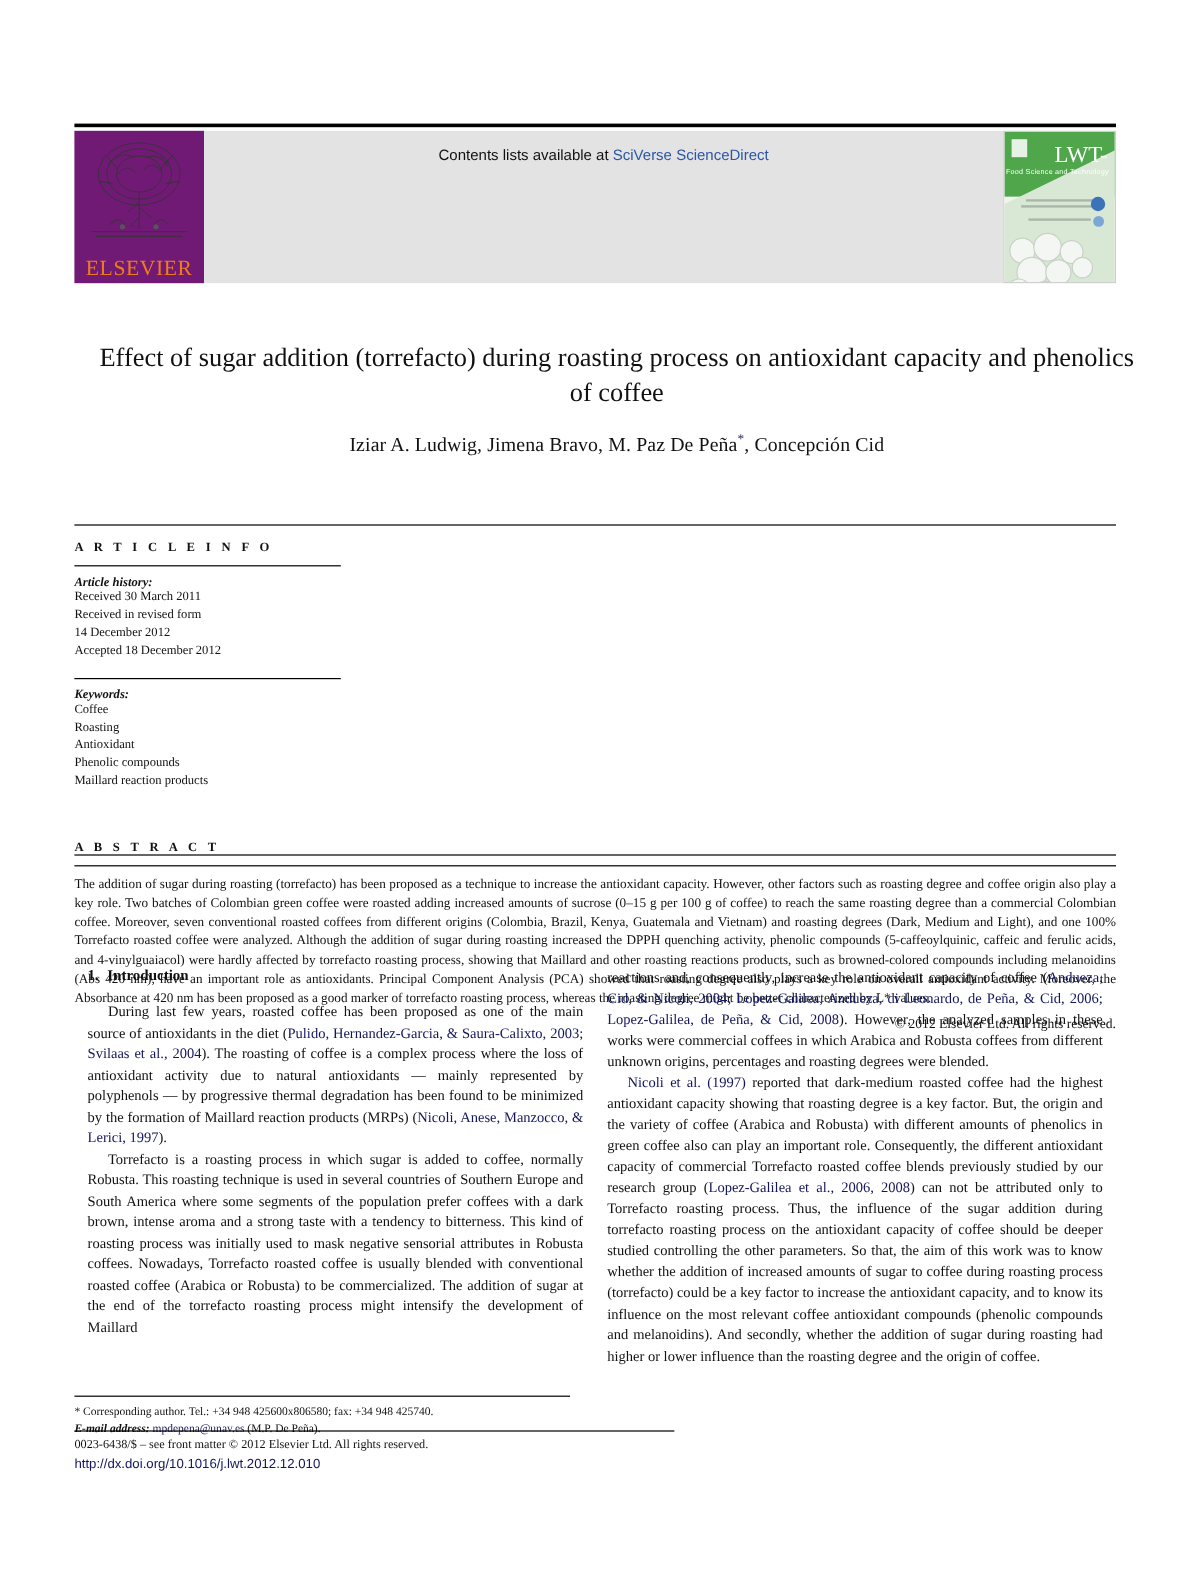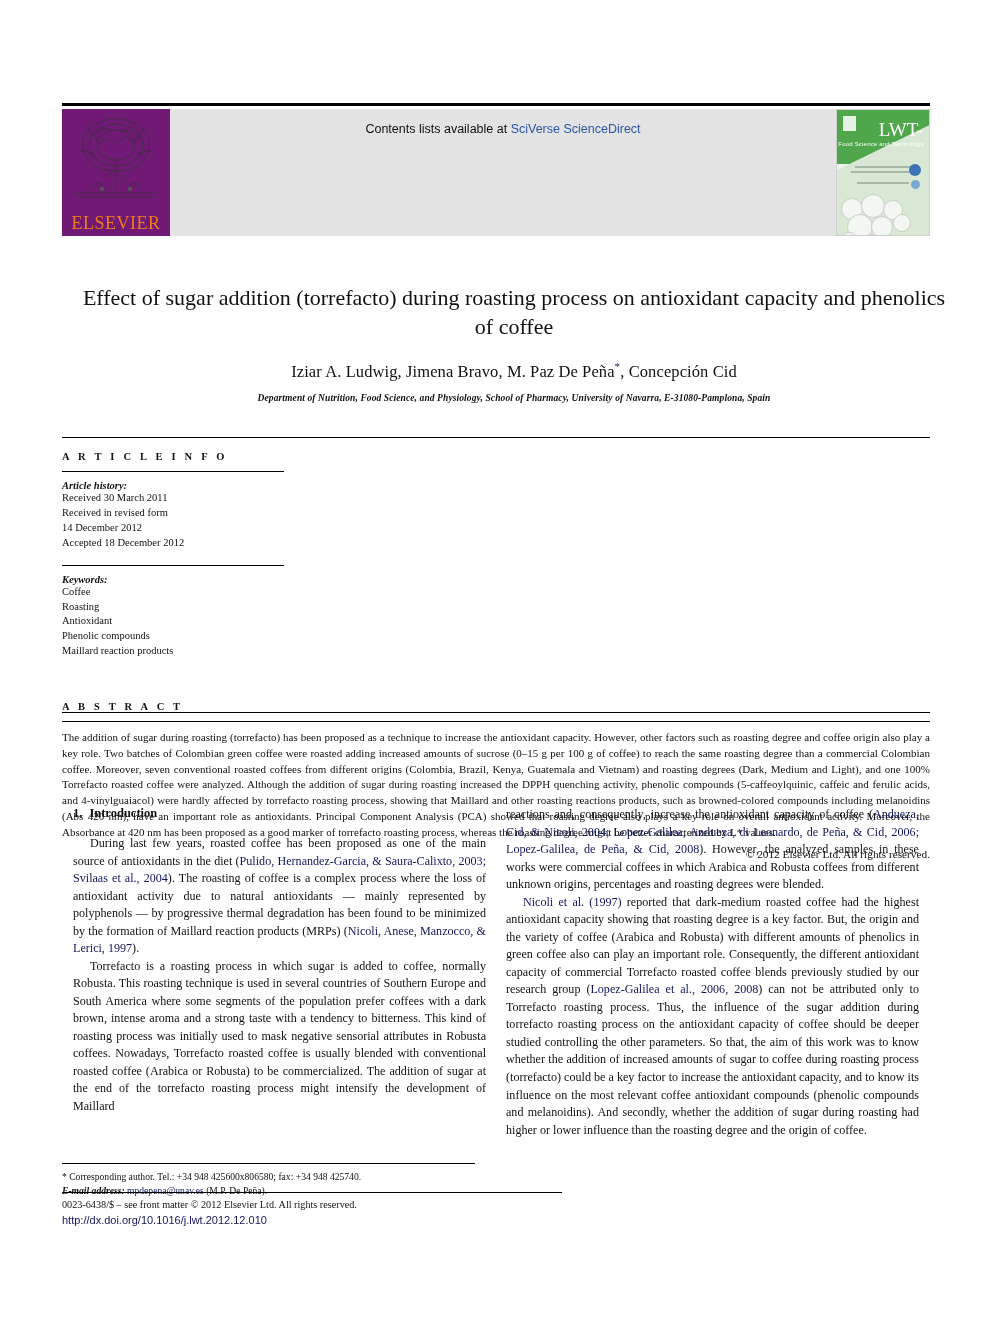--- a/index.html
+++ b/index.html
@@ -438,21 +438,20 @@
         <div class="cover-blob" style="left:22px; top:124px; width:22px; height:22px;"></div>
 
       </div>
 
     </div>
   </div>
 
   <div class="title-block">
     <h1 class="art-title">Effect of sugar addition (torrefacto) during roasting process on antioxidant capacity and phenolics of coffee</h1>
     <div class="authors"><span>Iziar A. Ludwig, Jimena Bravo, M. Paz De Peña</span><span class="star">*</span><span>, Concepción Cid</span></div>
-    <div class="affiliation">Department of Nutrition, Food Science, and Physiology, School of Pharmacy, University of Navarra, E-31080-Pamplona, Spain</div>
   </div>
 
   <div class="infoabs">
 
     <div class="col-info">
       <div class="sechead">A R T I C L E   I N F O</div>
       <div class="rule"></div>
       <div class="info-sub">Article history:</div>
       <div class="info-line">Received 30 March 2011</div>
       <div class="info-line">Received in revised form</div>

